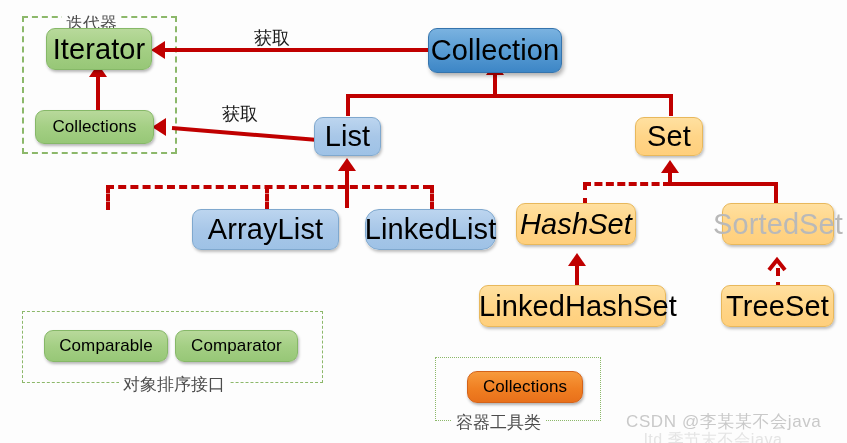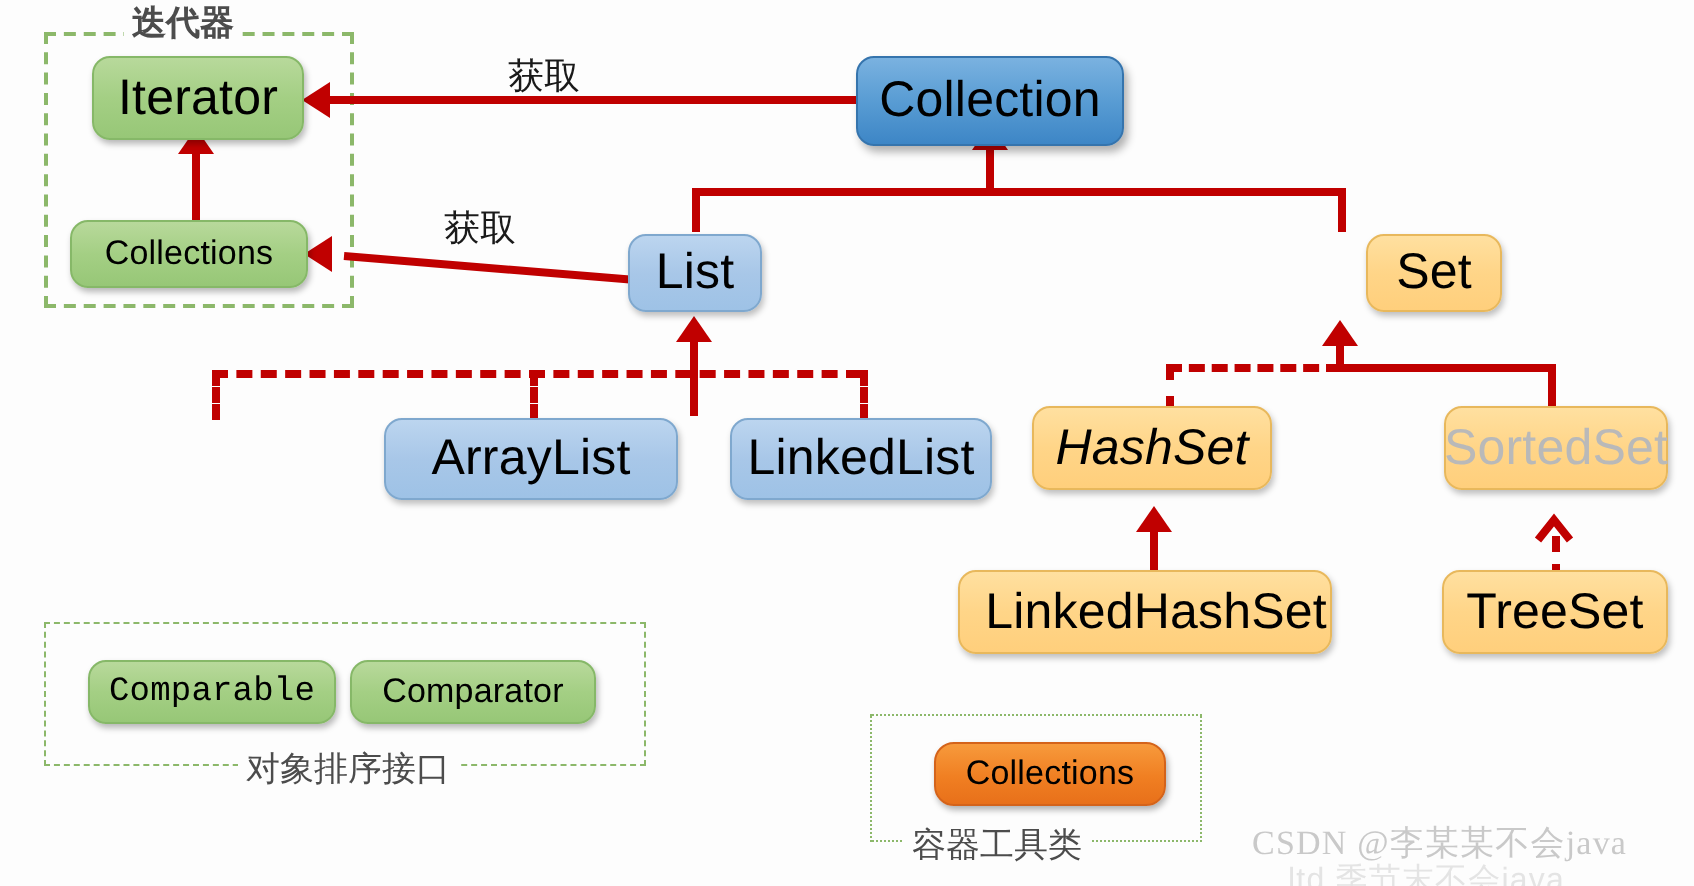--- a/index.html
+++ b/index.html
@@ -19,21 +19,21 @@
     overflow: hidden;
   }
   
   .node {
     position: absolute;
     box-sizing: border-box;
     display: flex;
     align-items: center;
     justify-content: center;
     border-radius: 9px;
-    font-size: 25px;
+    font-size: 29px;
     color: #000000;
     white-space: nowrap;
     letter-spacing: 0.1px;
     z-index: 5;
   }
   .node.green {
     background: linear-gradient(to bottom, #b8d99b 0%, #a4cf84 50%, #97c777 100%);
     border: 1px solid #86b868;
     box-shadow: 1px 2px 3px rgba(0,0,0,0.28);
   }
@@ -153,21 +153,21 @@
     color: #e4e4e4;
     font-size: 16px;
   }
 </style>
 </head>
 <body>
 
 <div id="canvas">
 
   <div class="group-frame" style="left:22px; top:16px; width:155px; height:138px;"></div>
-  <div class="group-caption" style="left:62px; top:0;font-weight:bold;">迭代器</div>
+  <div class="group-caption" style="left:62px; top:12px;">迭代器</div>
 
   <div class="group-frame thin" style="left:22px; top:311px; width:301px; height:72px;"></div>
   <div class="group-caption" style="left:119px; top:373px;">对象排序接口</div>
 
   <div class="group-frame dotted" style="left:435px; top:357px; width:166px; height:64px; border-style:dotted;"></div>
   <div class="group-caption" style="left:452px; top:411px;text-align:right;">容器工具类</div>
 
   <div class="ln h" style="left:165px; top:48px; width:265px;"></div>
   <div class="arrow left" style="left:151px; top:41px;"></div>
 
@@ -211,40 +211,40 @@
   </svg>
 
   <div class="node green" style="left:46px; top:28px; width:106px; height:42px;">Iterator</div>
 
   <div class="node green small-text" style="left:35px; top:110px; width:119px; height:34px;">Collections</div>
 
   <div class="node blue-dark" style="left:428px; top:28px; width:134px; height:45px;">Collection</div>
 
   <div class="node blue-light" style="left:314px; top:117px; width:67px; height:39px;">List</div>
 
-  <div class="node yellow" style="left:635px; top:117px; width:68px; height:39px;margin-left:48px;">Set</div>
+  <div class="node yellow" style="left:635px; top:117px; width:68px; height:39px;">Set</div>
 
 
   <div class="node blue-light" style="left:192px; top:209px; width:147px; height:41px;">ArrayList</div>
 
-  <div class="node blue-light" style="left:365px; top:209px; width:131px; height:41px;">LinkedList</div>
+  <div class="node blue-light" style="left:365px; top:209px; width:131px; height:41px;border-radius:14px;">LinkedList</div>
 
   <div class="node yellow" style="left:516px; top:203px; width:120px; height:42px;font-style:italic;">HashSet</div>
 
   <div class="node yellow muted-label" style="left:722px; top:203px; width:112px; height:42px;">SortedSet</div>
 
   <div class="node yellow" style="left:479px; top:285px; width:187px; height:42px;padding-left:11px;">LinkedHashSet</div>
 
   <div class="node yellow" style="left:721px; top:285px; width:113px; height:42px;">TreeSet</div>
 
-  <div class="node green small-text" style="left:44px; top:330px; width:124px; height:32px;font-family:Liberation Mono, monospace;">Comparable</div>
+  <div class="node green small-text" style="left:44px; top:330px; width:124px; height:32px;">Comparable</div>
 
   <div class="node green small-text" style="left:175px; top:330px; width:123px; height:32px;">Comparator</div>
 
   <div class="node orange small-text" style="left:467px; top:371px; width:116px; height:32px;text-align:center;">Collections</div>
 
   <div class="edge-label" style="left:254px; top:26px;">获取</div>
   <div class="edge-label" style="left:222px; top:102px;">获取</div>
 
-  <div class="watermark" style="left:626px; top:410px;font-family:Liberation Serif, serif;">CSDN @李某某不会java</div>
+  <div class="watermark" style="left:626px; top:410px;">CSDN @李某某不会java</div>
   <div class="watermark faint" style="left:644px; top:430px;">ltd 季节末不会java</div>
 
 </div>
 
 </body></html>

